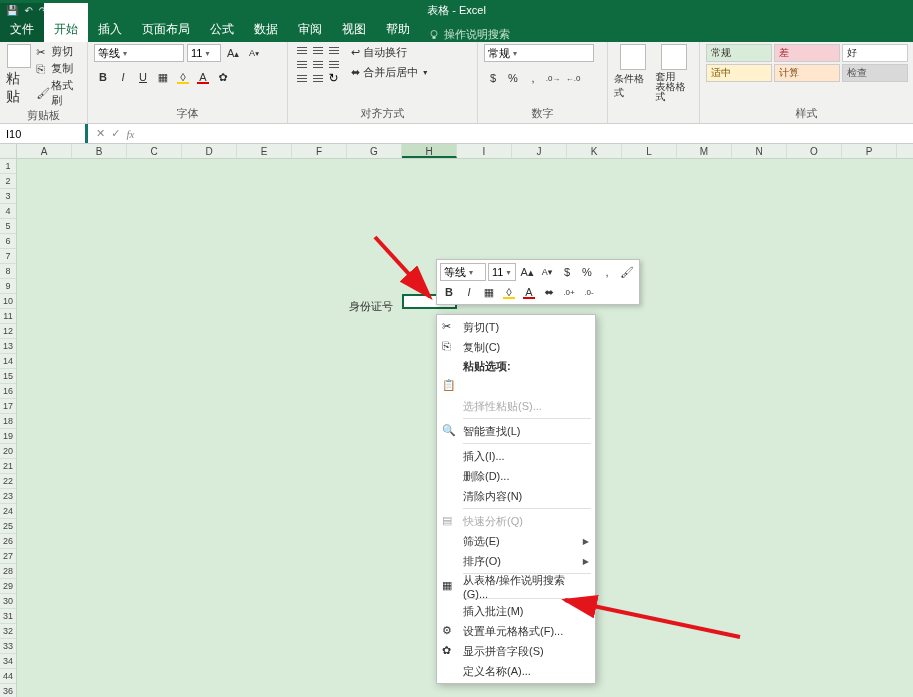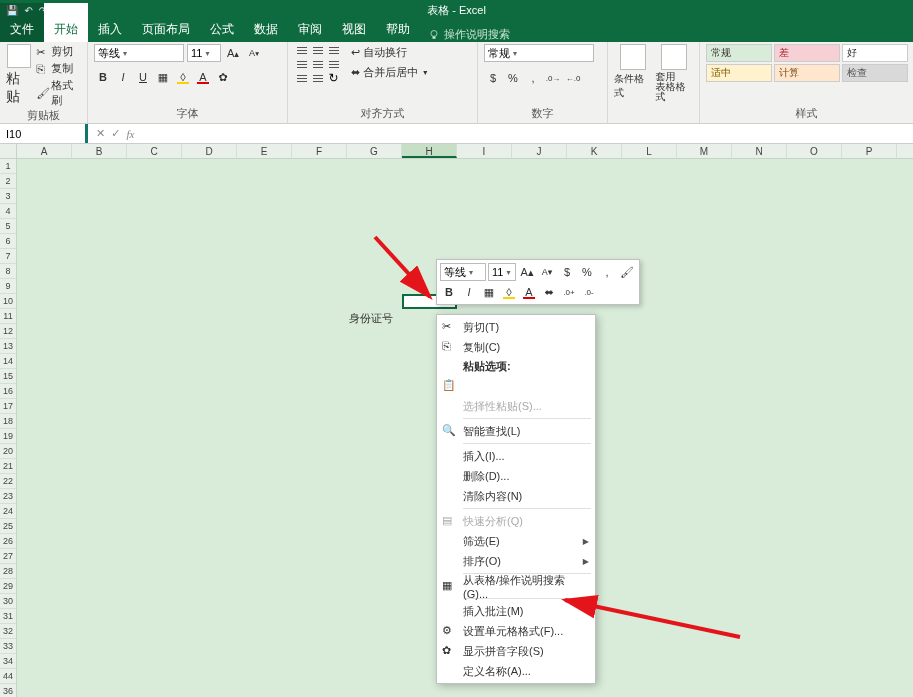--- a/index.html
+++ b/index.html
@@ -71,21 +71,21 @@
 
 .gridwrap { position:relative; height:553px; }
 .gutter { position:absolute; left:0; top:0; width:17px; background:#e9efe9; height:100%; border-right:1px solid #c6d3c6; }
 .corner { height:15px; border-bottom:1px solid #c6d3c6; background:#e9efe9; }
 .rowhdr { height:15px; border-bottom:1px solid #d4e0d4; font-size:9px; color:#444; text-align:center; line-height:15px; }
 .colhdrs { position:absolute; top:0; left:17px; right:0; height:15px; background:#e9efe9; border-bottom:1px solid #c6d3c6; display:flex; }
 .colhdr { border-right:1px solid #d4e0d4; font-size:10px; color:#444; text-align:center; line-height:15px; flex:0 0 55px; }
 .colhdr.sel { background:#c7dfc7; border-bottom:2px solid #0d6b3f; }
 .cells { position:absolute; left:17px; top:15px; right:0; bottom:0; background:#d9ecd9; }
 .cell-sel { position:absolute; border:2px solid #0d6b3f; background:#fff; width:55px; height:15px; left:385px; top:135px; }
-.cell-text { position:absolute; left:332px; top:152px; font-size:11px; color:#333; }
+.cell-text { position:absolute; left:332px; top:140px; font-size:11px; color:#333; }
 
 
 .minibar { position:absolute; background:#fff; border:1px solid #c0c0c0; box-shadow:2px 2px 5px rgba(0,0,0,.2); padding:3px; display:flex; flex-direction:column; gap:2px; }
 .minibar .row { display:flex; gap:2px; align-items:center; }
 
 
 .ctxmenu { position:absolute; background:#fff; border:1px solid #c0c0c0; box-shadow:2px 2px 8px rgba(0,0,0,.25); width:160px; padding:2px 0; }
 .ctx-item { height:20px; display:flex; align-items:center; padding:0 8px 0 26px; font-size:11px; color:#333; position:relative; }
 .ctx-item.disabled { color:#aaa; }
 .ctx-item .icn { position:absolute; left:5px; width:14px; height:14px; }

